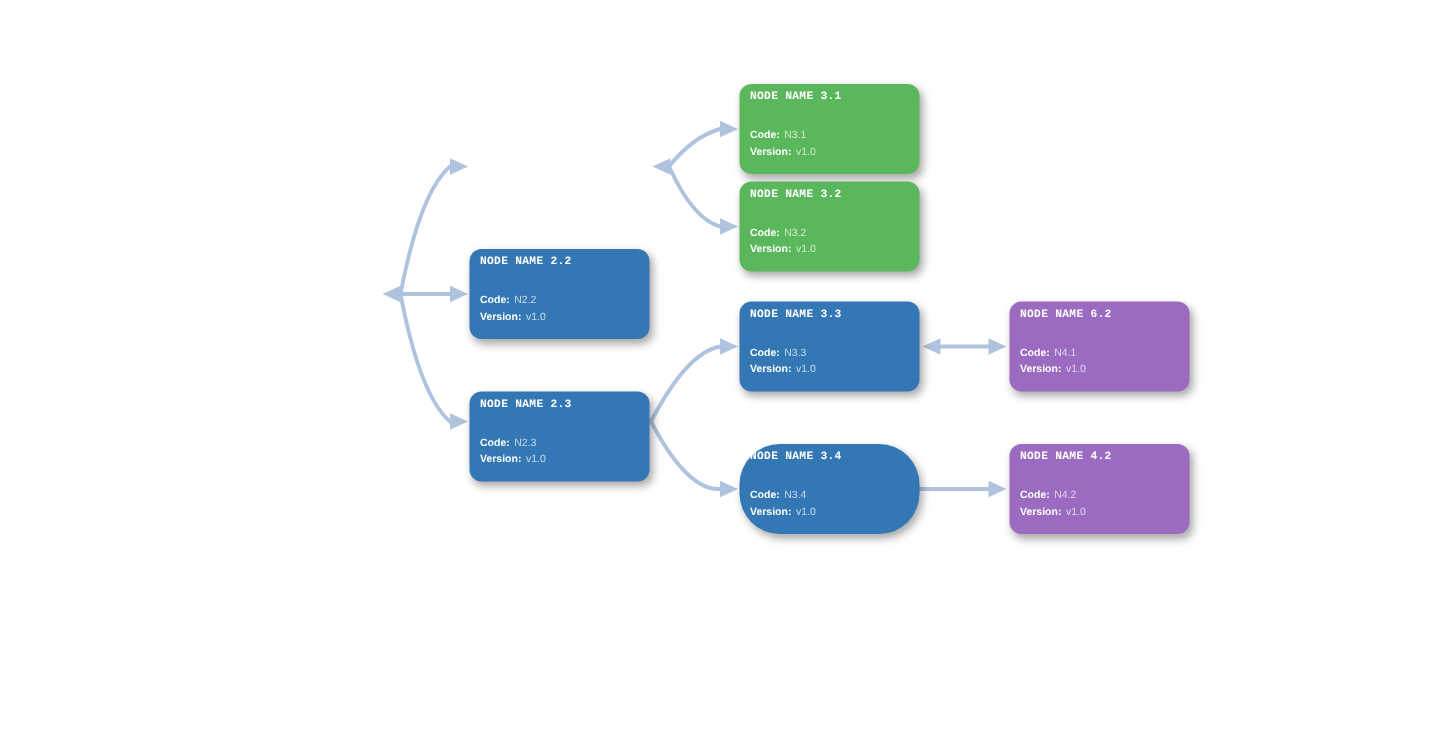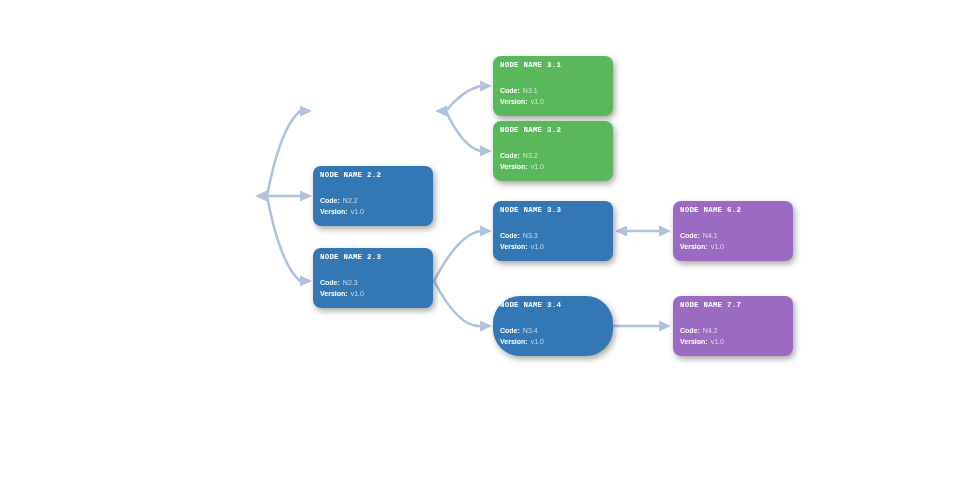--- a/index.html
+++ b/index.html
@@ -40,21 +40,21 @@
     font-size:7px;
     line-height:11px;
     white-space:nowrap;
   }
   .lbl{font-weight:700;color:var(--node-title);margin-right:3px;}
   .val{color:var(--node-value);}
   
   .p0{left:133px;top:166px;}
   .p1{left:313px;top:81px;}
   .p2{left:313px;top:166px;}
-  .p3{left:313px;top:248px;}
+  .p3{left:313px;top:261px;}
   .p4{left:493px;top:56px;}
   .p5{left:493px;top:121px;}
   .p6{left:493px;top:201px;}
   .p7{left:493px;top:296px;}
   .p8{left:673px;top:201px;}
   .p9{left:673px;top:296px;}
 </style>
 </head>
 <body>
 
@@ -141,20 +141,20 @@
 
   <div class="node p8" style="background: rgb(154, 107, 192);">
     <div class="node-title">NODE NAME 6.2</div>
     <div class="node-body">
       <div class="node-line"><span class="lbl">Code:</span><span class="val">N4.1</span></div>
       <div class="node-line"><span class="lbl">Version:</span><span class="val">v1.0</span></div>
     </div>
   </div>
 
   <div class="node p9" style="background: rgb(154, 107, 192);">
-    <div class="node-title">NODE NAME 7.7</div>
+    <div class="node-title">NODE NAME 4.2</div>
     <div class="node-body">
       <div class="node-line"><span class="lbl">Code:</span><span class="val">N4.2</span></div>
       <div class="node-line"><span class="lbl">Version:</span><span class="val">v1.0</span></div>
     </div>
   </div>
 
 </div>
 
 </body></html>

